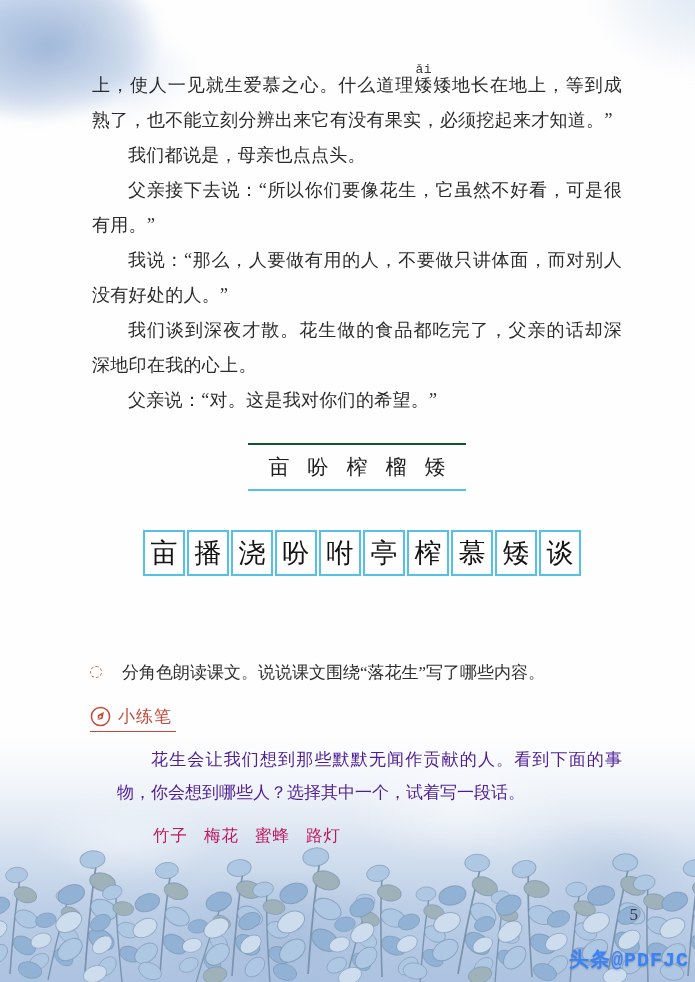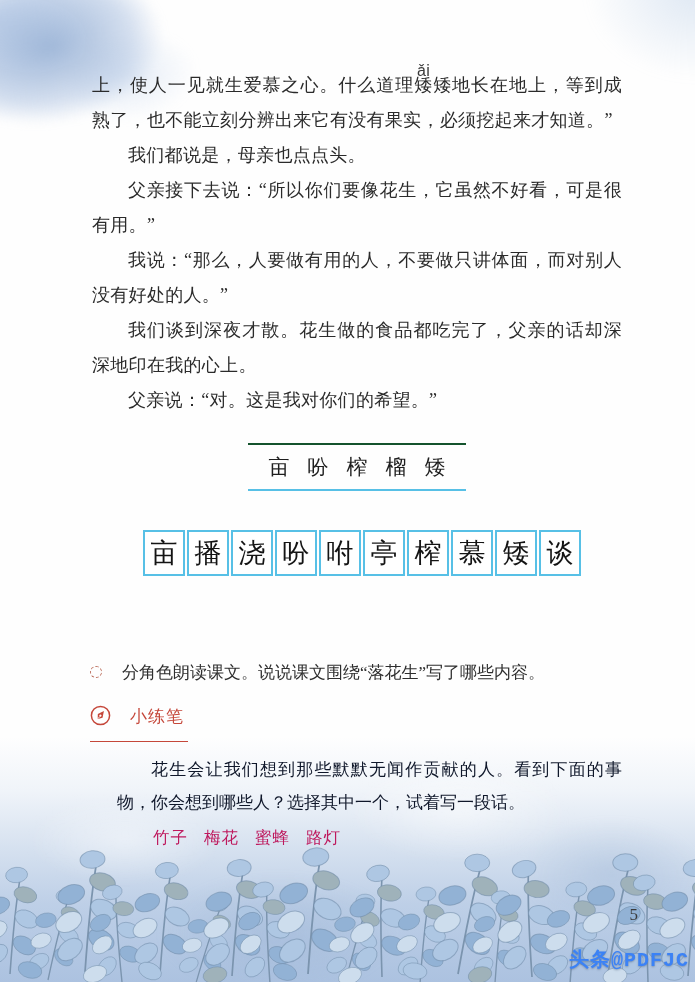--- a/index.html
+++ b/index.html
@@ -51,21 +51,21 @@
   .content { position:absolute; left:92px; top:68px; width:530px; z-index:2; }
 
   .para {
     font-size:18px; line-height:35px; color:#2b2b2b;
     text-align:justify; text-indent:2em; letter-spacing:.3px;
   }
   .para.noindent { text-indent:0; }
   ruby { position:relative; ruby-position:over; }
   ruby rt {
     position:absolute; left:50%; top:-13px; transform:translateX(-50%);
-    font-size:16px; color:#3a3a3a; font-family:Liberation Sans, sans-serif; display:block;
+    font-size:13px; color:#3a3a3a; font-family:Liberation Mono, monospace; display:block;
   }
 
   .read-band {
     width:218px; margin:25px auto 0;
     border-top:2px solid #14532d; border-bottom:2px solid #57c0e6;
     padding:8px 0; text-align:center;
   }
   .read-char { font-size:21px; color:#1e1e1e; margin:0 9px; }
 
   .write-grid { display:flex; gap:2px; margin:39px 0 0 51px; }
@@ -80,32 +80,32 @@
     position:relative; padding-left:30px; margin-bottom:9px;
     font-size:17px; line-height:33px; color:#2e2e2e; text-align:justify;
   }
   .q-bullet {
     position:absolute; left:-2px; top:10px; width:12px; height:12px;
     border:1.6px dashed #bd7160; border-radius:50%;
   }
 
   .practice { margin-top:16px; }
   .practice-header {
-    display:inline-flex; align-items:flex-start; gap:19px;
-    margin-left:-2px; padding:0 4px 13px 0;
+    display:inline-flex; align-items:center; gap:7px;
+    margin-left:-2px; padding:0 4px 3px 0;
     border-bottom:1.5px solid #c5473a;
   }
   .practice-title {
     color:#c5473a; font-size:17px; letter-spacing:1px;
     font-family:"Liberation Sans","DejaVu Sans",sans-serif;
   }
   .pen-icon { width:21px; height:21px; display:inline-block; }
   .practice-text {
-    margin:11px 0 8px 25px; width:505px;
-    font-size:17px; line-height:33px; color:#0f172a;
+    margin:11px 0 16px 25px; width:505px;
+    font-size:17px; line-height:33px; color:#4c1d95;
     text-indent:2em; text-align:justify;
   }
   .practice-items { display:flex; gap:16px; margin:4px 0 0 61px; }
   .practice-item { font-size:16.5px; color:#be185d; letter-spacing:1px; }
 
   .page-number {
     position:absolute; right:57px; bottom:57px; z-index:4;
     font-size:17px; color:#3a3a3a;
   }
   .watermark {

